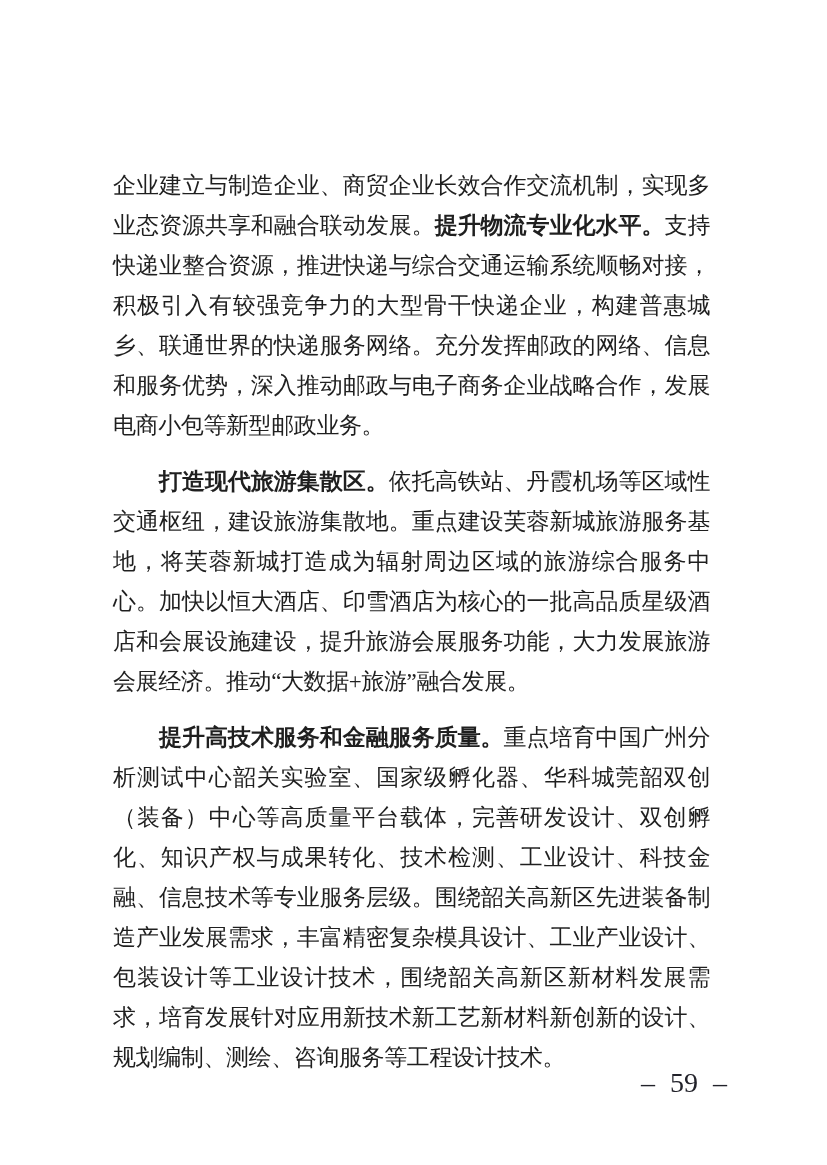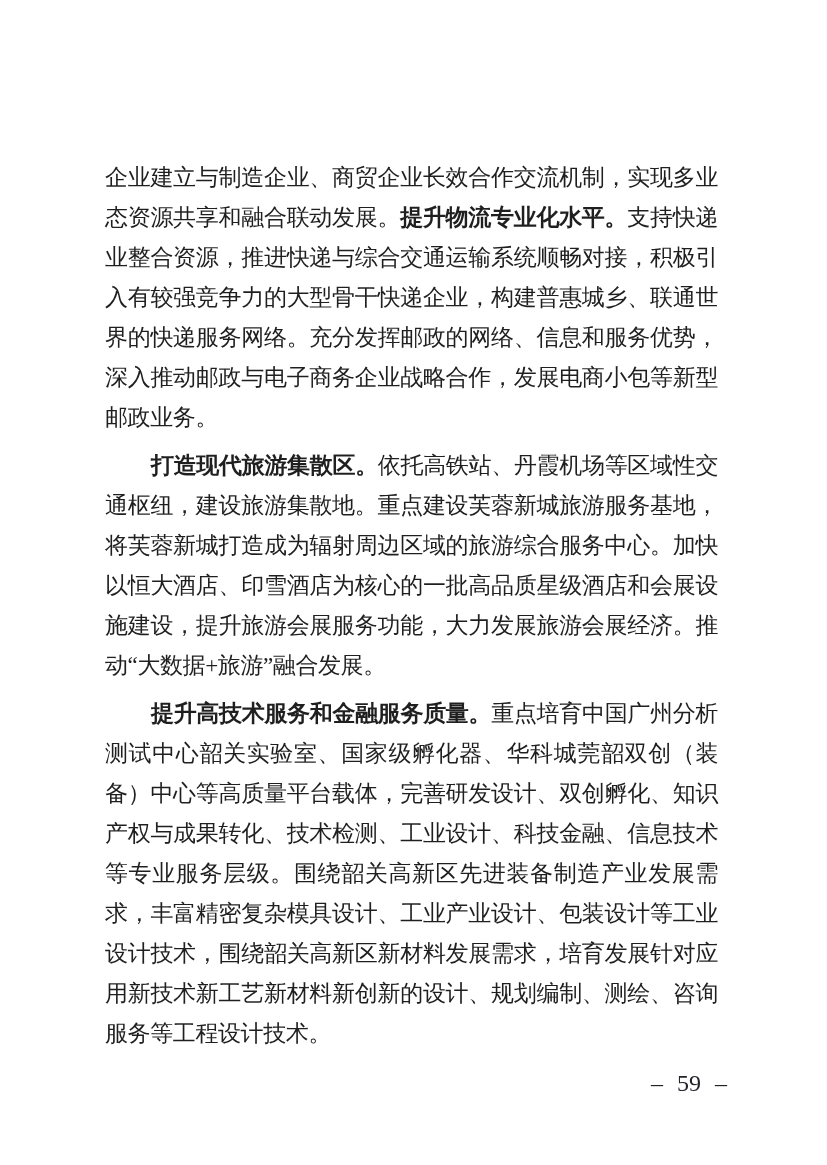--- a/index.html
+++ b/index.html
@@ -22,34 +22,34 @@
     width: 629px;
     color: #1f1f1f;
     font-size: 23px;
     line-height: 40px;
     text-align: justify;
     text-justify: inter-character;
     word-break: break-all;
     letter-spacing: -0.4px;
   }
   .doc-body p.para {
-    margin: 8px;
+    margin: 16px;
     padding: 0;
   }
   .doc-body p.para.indent {
     text-indent: 2em;
   }
   .seg { font-weight: normal; }
   .seg.bold { font-weight: bold; }
   .page-number {
     position: absolute;
     top: 1070px;
     right: 100px;
     color: #22222a;
-    font-size: 24px;
+    font-size: 28px;
     line-height: 26px;
     word-spacing: 8px;
     font-family: "Liberation Serif", "DejaVu Serif", serif;
   }
 </style>
 </head>
 <body>
 
 <div class="page">
   <div class="doc-body">

